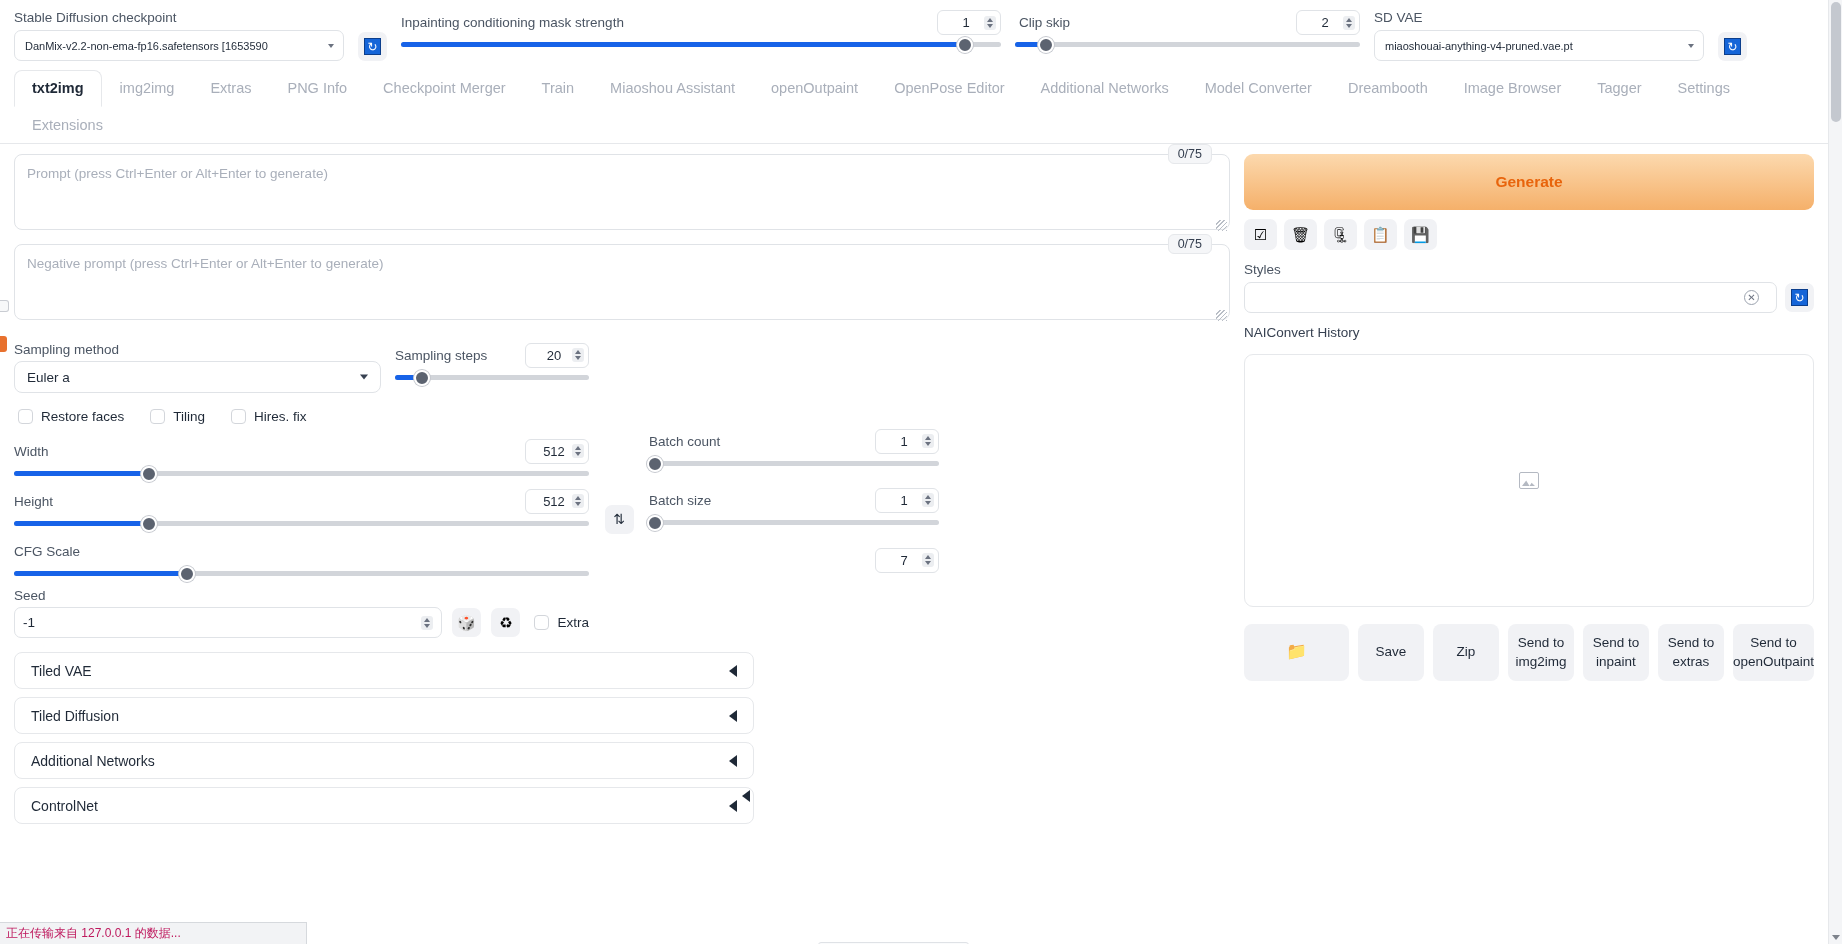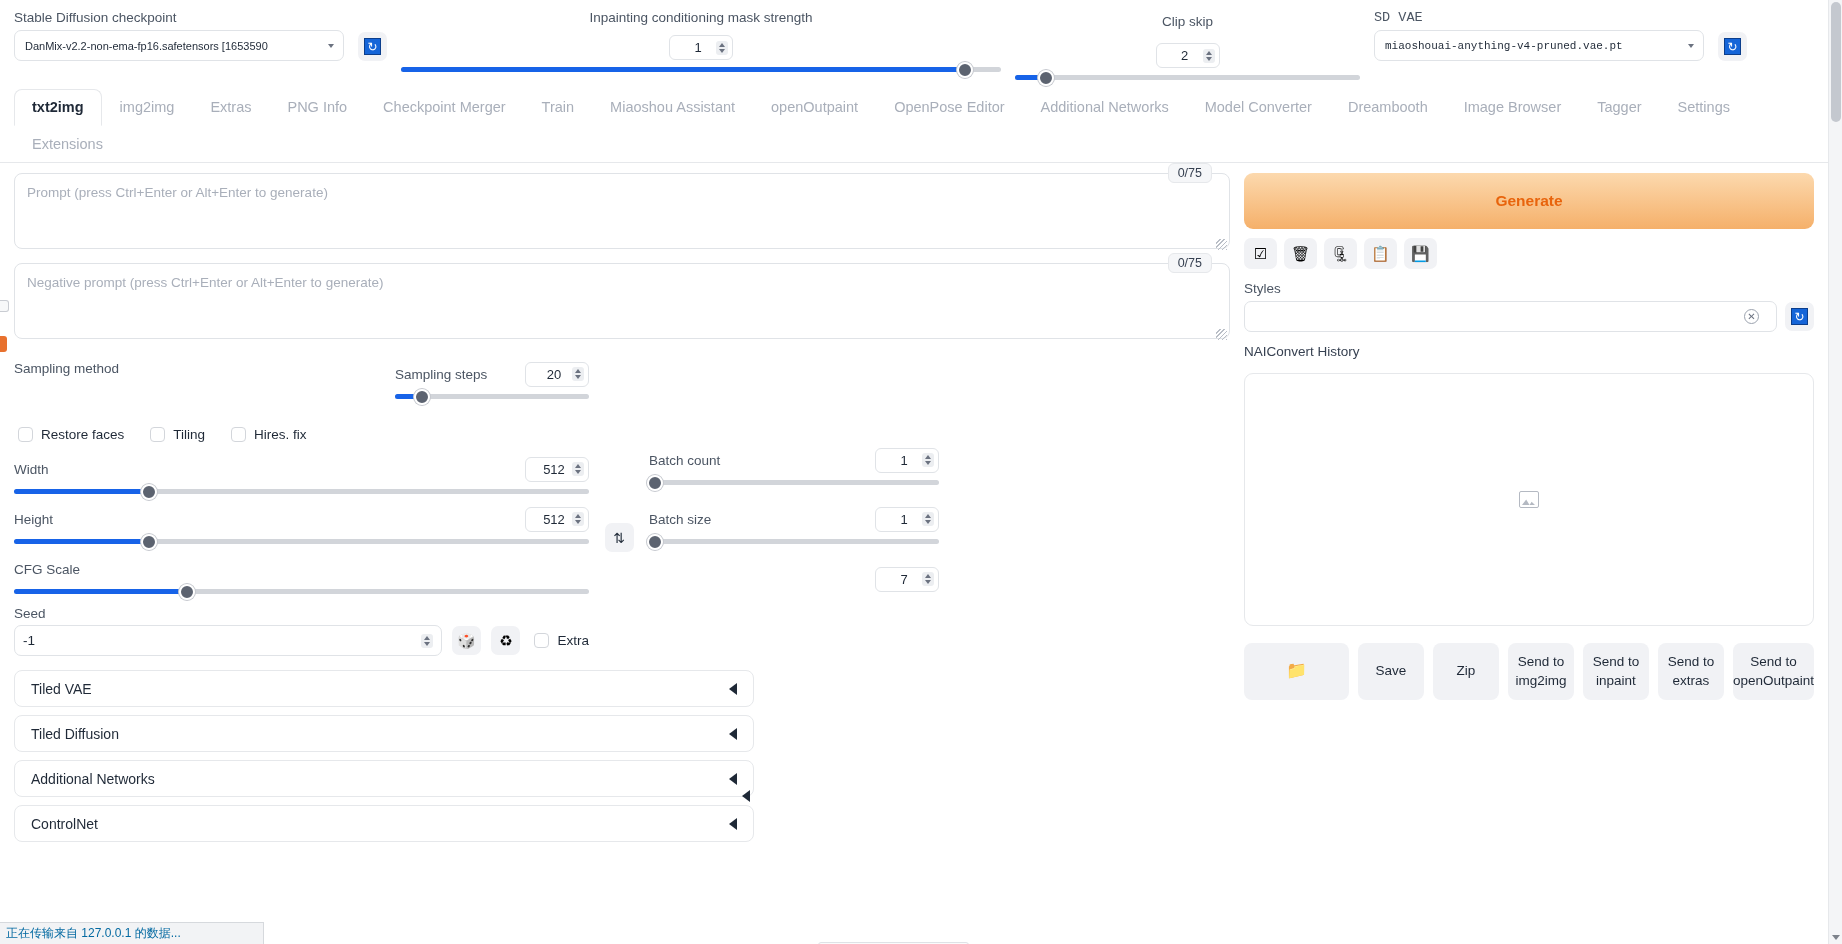--- a/index.html
+++ b/index.html
@@ -52,21 +52,21 @@
     width: 17px; height: 17px;
     background: #1565d8;
     border: 1.5px solid #0b3e8c;
     display: flex; align-items: center; justify-content: center;
     color: #fff; font-size: 12px; line-height: 1;
   }
   .slider-group { flex: 1; min-width: 0; }
   .slider-head {
     display: flex; align-items: center;
     justify-content: space-between;
-    gap: 10px; margin-bottom: 5px; flex-direction: column;
+    gap: 10px; margin-bottom: 5px;
   }
   .num-box {
     width: 64px; height: 25px;
     border: 1px solid #e0e3e7; border-radius: 6px;
     background: #fff;
     display: flex; align-items: center;
     font-size: 13px; color: #1f2937;
     padding-left: 8px; position: relative;
     flex: none;
   }
@@ -286,24 +286,24 @@
     background: #fafbfc; border: 1px solid #dfe2e6;
     border-radius: 3px; font-size: 12px; color: #2b2f36; margin-top: 44px;
   }
   .imebar .k {
     background: #2b7de0; color: #fff; padding: 1px 3px;
     border-radius: 2px; font-size: 11px;
   }
   
   .status {
     position: absolute; left: 0; bottom: 0;
-    width: 264px; height: 22px;
+    width: 307px; height: 22px;
     background: #f2f3f5; border: 1px solid #d6d9dd;
     border-left: none; border-bottom: none;
-    font-size: 12px; color: #0369a1;
+    font-size: 12px; color: #be185d;
     display: flex; align-items: center; padding-left: 6px;
   }
   
   .edge {
     position: absolute; left: 0; top: 300px;
     width: 9px; height: 52px;
   }
   .edge .e1 {
     position: absolute; top: 0; left: 0;
     width: 9px; height: 12px;
@@ -383,21 +383,21 @@
             <i class="dn"></i>
           </span>
       </div>
     </div>
     <div class="track">
       <div class="fill" style="width:9%"></div>
       <div class="knob" style="left:9%"></div>
     </div>
   </div>
 
-  <div class="ckpt-block" style="width:330px;font-family:Liberation Mono, monospace;">
+  <div class="ckpt-block" style="width:330px;">
     <div class="field-label">SD VAE</div>
     <div class="select-box">
       <span>miaoshouai-anything-v4-pruned.vae.pt</span>
       <span class="caret"></span>
     </div>
   </div>
 
   <button class="icon-btn" style="margin-top:22px;">
     <span class="recycle-sq">↻</span>
   </button>
@@ -439,20 +439,24 @@
       <div class="counter">0/75</div>
       <div class="resize-grip"></div>
     </div>
 
     <div class="params">
 
       <div class="params-l">
         <div style="display:flex; gap:8px;">
           <div style="width:367px; flex:none;">
             <div class="row-lbl">Sampling method</div>
+            <div class="dd">
+              <span>Euler a</span>
+              <span class="caret2"></span>
+            </div>
           </div>
           <div style="flex:1; padding-left:6px;">
             <div class="pslider">
               <div class="hd">
                 <div class="row-lbl" style="margin:0;">Sampling steps</div>
                 <div class="num-box">
                   <span class="val">20</span>
                   <span class="spin">
                       <i class="up"></i>
                       <i class="dn"></i>

